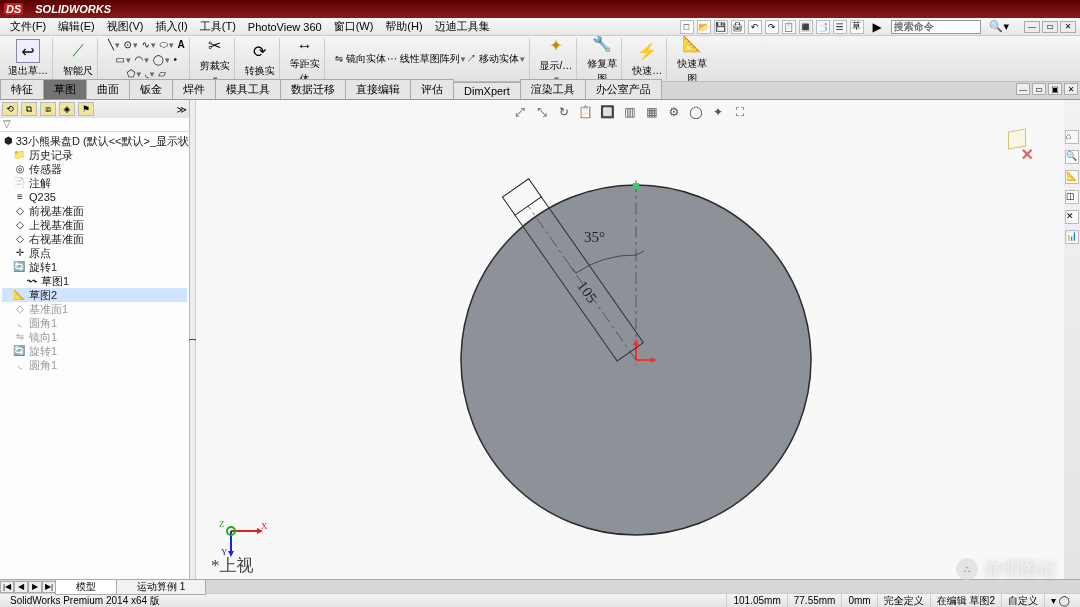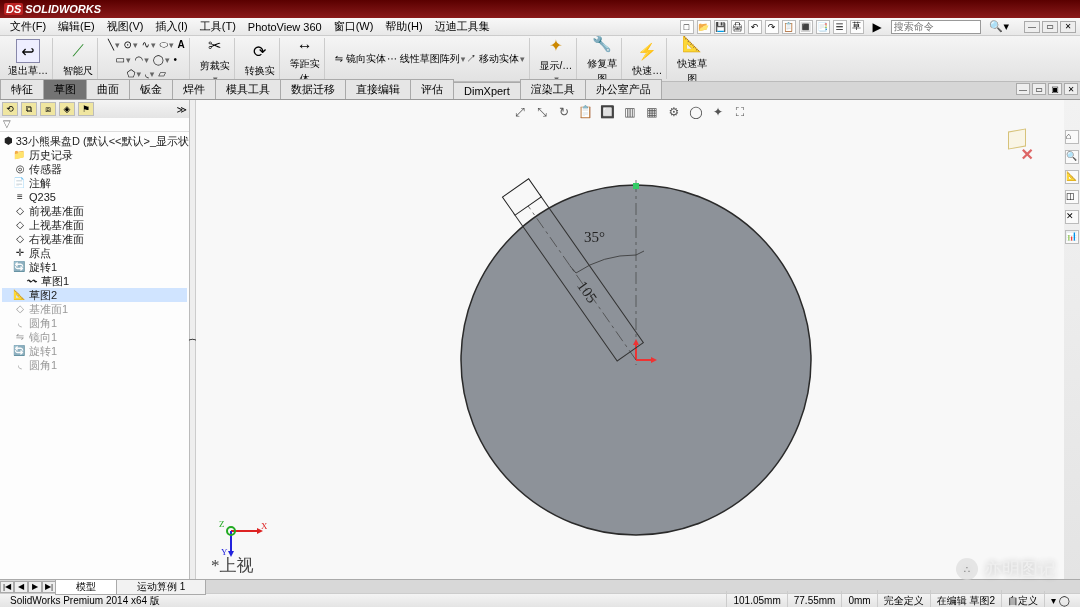--- a/index.html
+++ b/index.html
@@ -1,28 +1,28 @@
 <!DOCTYPE html>
 <html><head>
 <meta charset="utf-8">
 <style>
 * { margin:0; padding:0; box-sizing:border-box; font-family:"Microsoft YaHei","SimSun",sans-serif; }
 body { width:1080px; height:607px; background:#f0f0f0; overflow:hidden; position:relative; font-size:11px; }
 
 
 .titlebar { height:18px; background:linear-gradient(to bottom,#5a0000,#8a1a1a); display:flex; align-items:center; padding:0 4px; color:#fff; }
-.sw-logo { font-weight:bold; font-style:italic; font-size:11px; display:flex; align-items:center; gap:2px; }
+.sw-logo { font-weight:bold; font-style:italic; font-size:11px; display:flex; align-items:center; gap:12px; }
 .sw-logo .ds { background:#b22; padding:0 2px; border-radius:2px; }
 
 
 .menubar { height:18px; background:linear-gradient(to bottom,#f8f8f8,#e8e8e8); display:flex; align-items:center; padding:0 4px; border-bottom:1px solid #ccc; }
 .menubar span { padding:0 6px; cursor:default; }
 .menu-right { margin-left:auto; display:flex; align-items:center; gap:3px; }
 .menu-right .mini-icon { width:14px; height:14px; border:1px solid #bbb; background:#fdfdfd; font-size:9px; display:flex; align-items:center; justify-content:center; }
-.search { width:90px; height:14px; background:#fff; border:1px solid #999; font-size:10px; padding:0 2px; color:#888; }
+.search { width:90px; height:14px; background:#fff; border:1px solid #999; font-size:10px; padding:0 2px; color:#888;font-weight:bold; }
 .winbtns { display:flex; gap:2px; margin-left:6px; }
 .winbtns div { width:16px; height:12px; border:1px solid #aaa; background:#eee; font-size:8px; display:flex; align-items:center; justify-content:center; }
 
 
 .ribbon { height:46px; background:linear-gradient(to bottom,#f5f5f5,#e2e2e2); border-bottom:1px solid #bbb; display:flex; align-items:center; padding:2px 4px; gap:6px; overflow:hidden;}
 .rib-group { display:flex; flex-direction:column; align-items:center; justify-content:center; padding:0 4px; border-right:1px solid #ccc; height:100%; font-size:10px; gap:2px;}
 .rib-group:last-child { border-right:none; }
 .big-btn { display:flex; flex-direction:column; align-items:center; gap:1px; font-size:10px; }
 .big-btn .ic { width:24px; height:24px; display:flex; align-items:center; justify-content:center; font-size:16px; }
 .small-row { display:flex; gap:4px; align-items:center; font-size:10px;}

